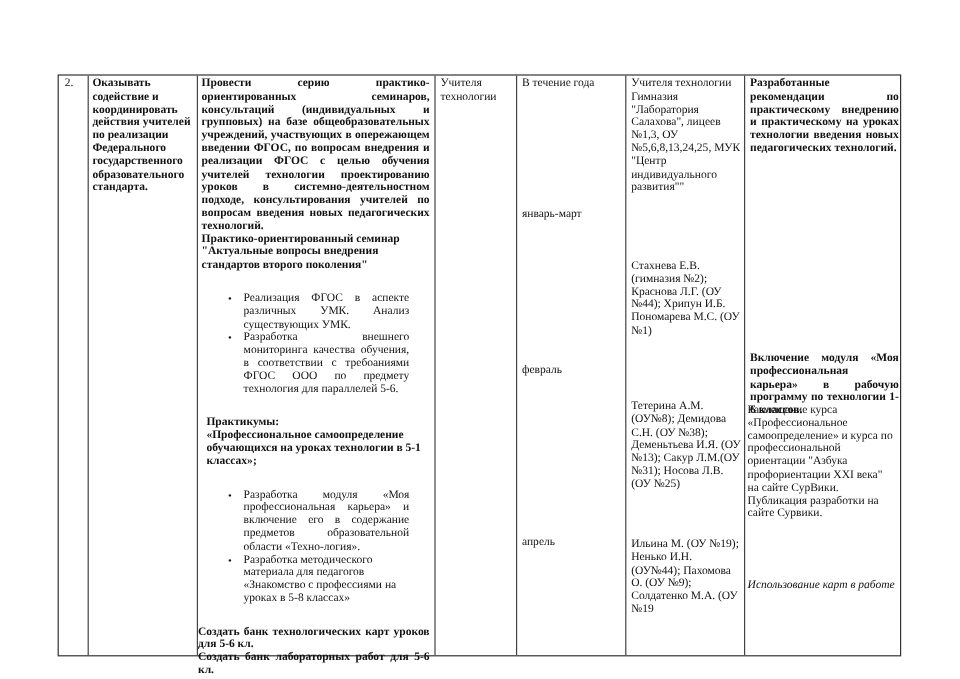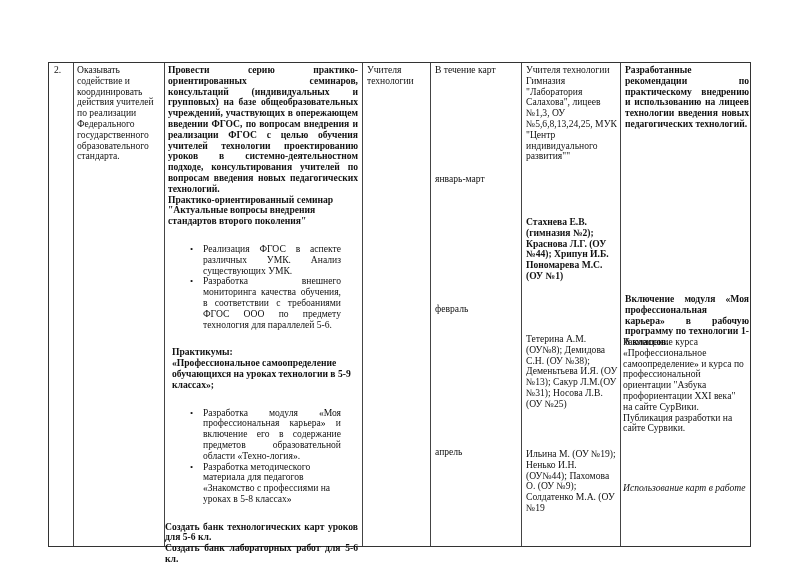--- a/index.html
+++ b/index.html
@@ -22,48 +22,48 @@
 <div class="tbl">
   <div class="col" style="left:24px"></div>
   <div class="col" style="left:115px"></div>
   <div class="col" style="left:313px"></div>
   <div class="col" style="left:381px"></div>
   <div class="col" style="left:472px"></div>
   <div class="col" style="left:571px"></div>
 
   <div class="cell" style="left:5px; top:2px; width:18px;">2.</div>
 
-  <div class="cell" style="left:28px; top:2px; width:84px;">Оказывать содействие и координировать действия учителей по реализации Федерального государственного образовательного стандарта.</div>
+  <div class="cell" style="left:28px; top:2px; width:84px;font-weight:bold;">Оказывать содействие и координировать действия учителей по реализации Федерального государственного образовательного стандарта.</div>
 
   <div class="cell" style="left:119px; top:2px; width:190px;">
     <p class="j">Провести серию практико-ориентированных семинаров, консультаций (индивидуальных и групповых) на базе общеобразовательных учреждений, участвующих в опережающем введении ФГОС, по вопросам внедрения и реализации ФГОС с целью обучения учителей технологии проектированию уроков в системно-деятельностном подходе, консультирования учителей по вопросам введения новых педагогических технологий.</p>
     <p class="b">Практико-ориентированный семинар "Актуальные вопросы внедрения стандартов второго поколения"</p>
     <ul>
       <li>Реализация ФГОС в аспекте различных УМК. Анализ существующих УМК.</li>
       <li>Разработка внешнего мониторинга качества обучения, в соответствии с требоаниями ФГОС ООО по предмету технология для параллелей 5-6.</li>
     </ul>
     <p class="b" style="padding-left:4px">Практикумы:</p>
-    <p class="b" style="padding-left:4px">«Профессиональное самоопределение обучающихся на уроках технологии в 5-9 классах»;</p>
+    <p class="b" style="padding-left:4px">«Профессиональное самоопределение обучающихся на уроках технологии в 5-1 классах»;</p>
     <ul>
       <li>Разработка модуля «Моя профессиональная карьера» и включение его в содержание предметов образовательной области «Техно-логия».</li>
       <li style="text-align:left">Разработка методического материала для педагогов «Знакомство с профессиями на уроках в 5-8 классах»</li>
     </ul>
     <p class="b j" style="margin-left:-3px">Создать банк технологических карт уроков для 5-6 кл.</p>
     <p class="b j" style="margin-left:-3px">Создать банк лабораторных работ для 5-6 кл.</p>
   </div>
 
   <div class="cell" style="left:318px; top:2px; width:60px;">Учителя технологии</div>
 
-  <div class="cell" style="left:386px; top:2px; width:84px;">В течение карт</div>
+  <div class="cell" style="left:386px; top:2px; width:84px;">В течение года</div>
   <div class="cell" style="left:386px; top:111px; width:84px;">январь-март</div>
   <div class="cell" style="left:386px; top:241px; width:84px;">февраль</div>
   <div class="cell" style="left:386px; top:384px; width:84px;">апрель</div>
 
   <div class="cell" style="left:477px; top:2px; width:92px;">Учителя технологии Гимназия "Лаборатория Салахова", лицеев №1,3, ОУ №5,6,8,13,24,25, МУК "Центр индивидуального развития""</div>
-  <div class="cell" style="left:477px; top:154px; width:92px;font-weight:bold;">Стахнева Е.В. (гимназия №2); Краснова Л.Г. (ОУ №44); Хрипун И.Б. Пономарева М.С. (ОУ №1)</div>
+  <div class="cell" style="left:477px; top:154px; width:92px;">Стахнева Е.В. (гимназия №2); Краснова Л.Г. (ОУ №44); Хрипун И.Б. Пономарева М.С. (ОУ №1)</div>
   <div class="cell" style="left:477px; top:231px; width:92px;margin-top:40px;">Тетерина А.М. (ОУ№8); Демидова С.Н. (ОУ №38); Деменьтьева И.Я. (ОУ №13); Сакур Л.М.(ОУ №31); Носова Л.В. (ОУ №25)</div>
   <div class="cell" style="left:477px; top:386px; width:92px;">Ильина М. (ОУ №19); Ненько И.Н. (ОУ№44); Пахомова О. (ОУ №9); Солдатенко М.А. (ОУ №19</div>
 
-  <div class="cell j" style="left:576px; top:2px; width:124px;">Разработанные рекомендации по практическому внедрению и использованию на лицеев технологии введения новых педагогических технологий.</div>
+  <div class="cell j" style="left:576px; top:2px; width:124px;">Разработанные рекомендации по практическому внедрению и практическому на уроках технологии введения новых педагогических технологий.</div>
   <div class="cell j" style="left:576px; top:231px; width:124px;">Включение модуля «Моя профессиональная карьера» в рабочую программу по технологии 1- 6 классов.</div>
   <div class="cell" style="left:574px; top:274px; width:124px;">Размещение курса «Профессиональное самоопределение» и курса по профессиональной ориентации "Азбука профориентации XXI века" на сайте СурВики. Публикация разработки на сайте Сурвики.</div>
   <div class="cell" style="left:574px; top:420px; width:124px;font-style:italic;">Использование карт в работе</div>
 </div>
 
 </body></html>

